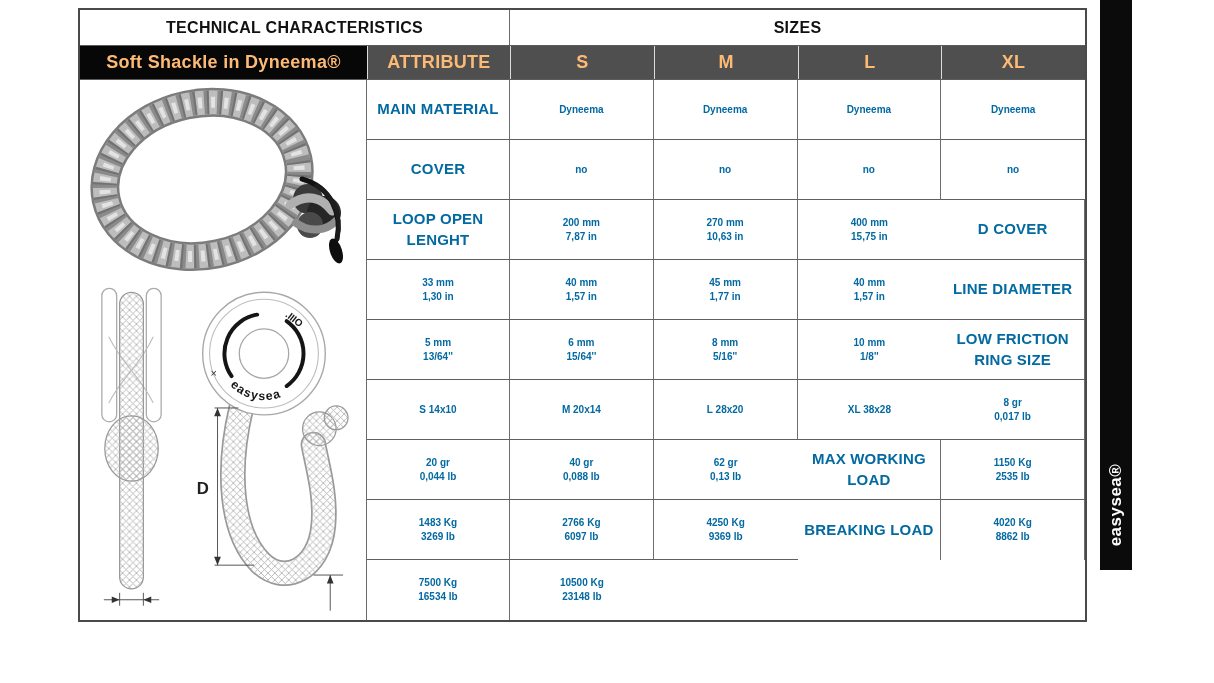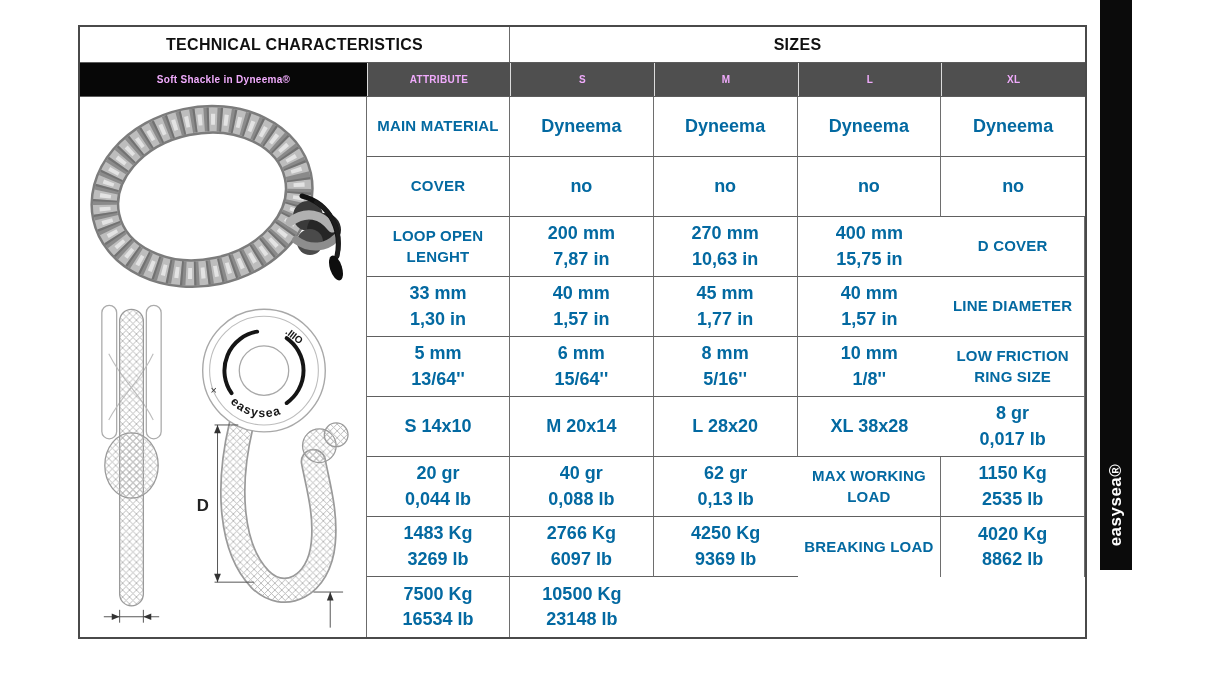--- a/index.html
+++ b/index.html
@@ -1,45 +1,45 @@
 <!DOCTYPE html>
 <html><head>
 <meta charset="utf-8">
 <style>
   * { margin:0; padding:0; box-sizing:border-box; }
   html,body { background:#ffffff; }
   body { font-family:"Liberation Sans", sans-serif; }
   .page { position:relative; width:1214px; height:683px; background:#fff; overflow:hidden; }
 
   
-  .spec-table { position:absolute; left:78px; top:25px; width:1009px; height:614px;
+  .spec-table { position:absolute; left:78px; top:8px; width:1009px; height:614px;
     border:2px solid #4a4a4a; background:#fff; display:flex; flex-direction:column; }
 
   .hrow1 { display:flex; height:36px; flex:0 0 36px; border-bottom:1.5px solid #5c5c5c; }
   .hrow1 .hcell { display:flex; align-items:center; justify-content:center;
     font-size:16px; font-weight:700; color:#111; letter-spacing:.3px; }
   .hcell-tech { width:430px; border-right:1.5px solid #6b6b6b; }
   .hcell-sizes { flex:1; }
 
   .hrow2 { display:flex; height:34px; flex:0 0 34px; border-bottom:1.5px solid #5c5c5c; }
   .hrow2 > div { display:flex; align-items:center; justify-content:center;
-    font-size:10px; font-weight:700; color:#f0abfc; letter-spacing:.3px; }
+    font-size:18px; font-weight:700; color:#fdba74; letter-spacing:.3px; }
   .hcell-product { width:287px; background:#070707; }
   .hcell-attr { width:143px; background:#4f4f4f; border-left:1.5px solid #dcdcdc; }
   .hcell-size { flex:1; background:#4f4f4f; border-left:1.5px solid #dcdcdc; }
 
   .tbody { flex:1; display:grid; grid-template-columns:287px 143px repeat(4,1fr);
     grid-template-rows:repeat(9,1fr); }
   .img-cell { grid-row:1 / span 9; grid-column:1; border-right:1.5px solid #6b6b6b;
     position:relative; background:#fff; }
   .cell { display:flex; align-items:center; justify-content:center; text-align:center;
     white-space:pre-line; border-right:1.5px solid #6e6e6e; border-bottom:1.5px solid #606060;
     color:#0369a1; padding:2px; }
   .cell.attr { font-size:15px; font-weight:700; line-height:1.35; letter-spacing:.2px; }
-  .cell.val { font-size:18px; font-weight:700; line-height:1.4; }
+  .cell.val { font-size:10px; font-weight:700; line-height:1.4; }
   .cell.col-last { border-right:none; }
   .cell.row-last { border-bottom:none; }
 
   
   .photo-svg { position:absolute; left:4px; top:3px; }
   .draw-svg  { position:absolute; left:8px; top:202px; }
   svg text { font-family:"Liberation Sans", sans-serif; }
 
   
   .brand-bar { position:absolute; left:1100px; top:0; width:32px; height:570px; background:#0b0b0b; }

